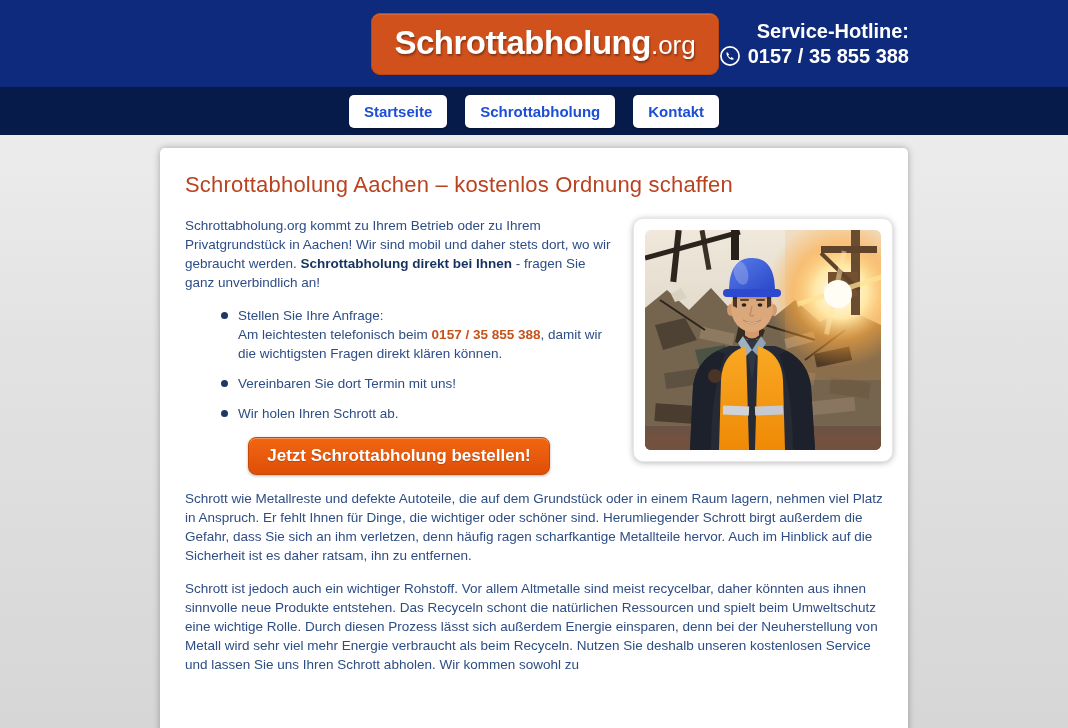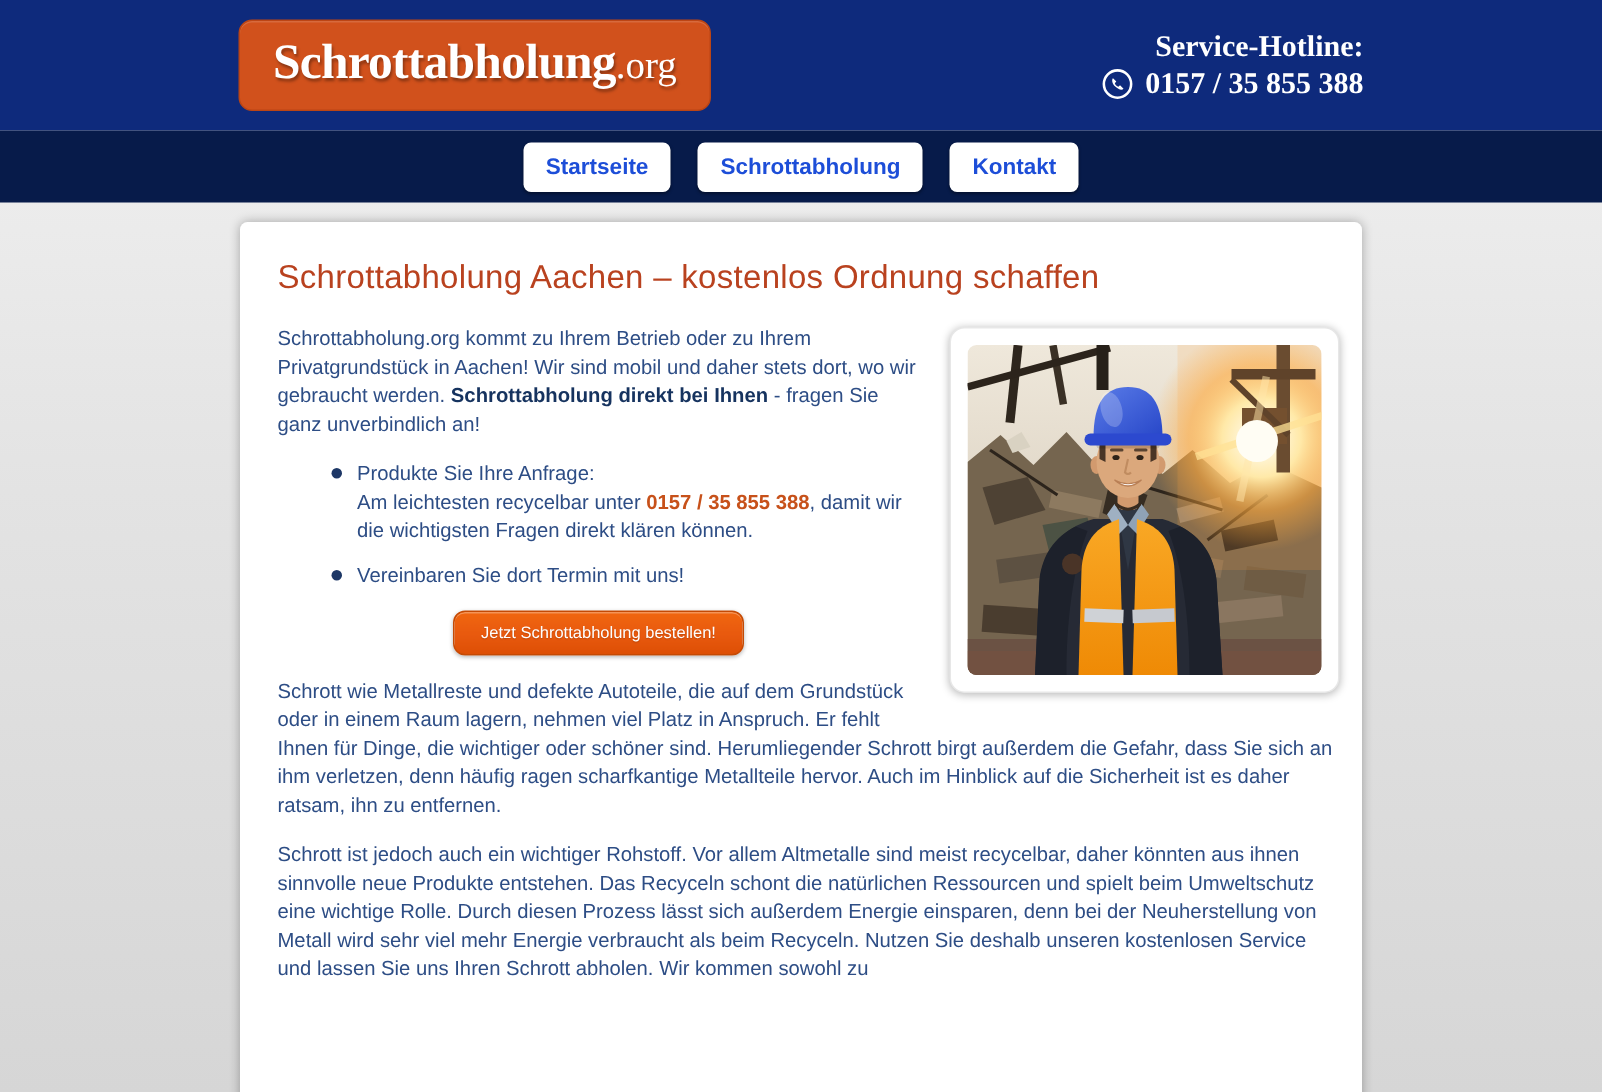--- a/index.html
+++ b/index.html
@@ -9,21 +9,21 @@
   }
   *{box-sizing:border-box;}
   html,body{margin:0;padding:0;}
   body{
     width:1068px;height:728px;overflow:hidden;
     font-family:"Liberation Sans","DejaVu Sans",sans-serif;
     background:linear-gradient(180deg,#f2f2f2 0%,#e3e3e3 45%,#d6d6d6 100%);
   }
   
   .site-header{height:87px;background:var(--header-blue);}
-  .header-inner{width:750px;margin:0 auto;height:100%;display:flex;align-items:center;justify-content:space-between;font-family:Liberation Serif, serif;}
+  .header-inner{width:750px;margin:0 auto;height:100%;display:flex;align-items:center;justify-content:flex-end;}
   .logo{
     background:var(--brand-orange);border:1px solid #bc4514;border-radius:9px;
     padding:10px 22px 12px;text-decoration:none;display:inline-block;
     box-shadow:inset 0 1px 0 rgba(255,255,255,.15);
   }
   .logo-brand{color:#fff;font-weight:bold;font-size:33px;letter-spacing:-.5px;text-shadow:1px 2px 2px rgba(0,0,0,.35);}
   .logo-tld{color:#fff;font-weight:normal;font-size:26px;text-shadow:1px 2px 2px rgba(0,0,0,.35);}
   .hotline{text-align:right;color:#fff;}
   .hotline-label{font-size:20px;font-weight:600;margin-bottom:2px;}
   .hotline-number-row{display:flex;align-items:center;justify-content:flex-end;gap:7px;font-size:20px;font-weight:bold;}
@@ -44,21 +44,21 @@
   .body-text{font-size:13.5px;line-height:19px;color:var(--body-text);margin:0 0 14px;}
   .seg-b{font-weight:bold;color:var(--bold-text);text-align:right;}
   .seg-orange{font-weight:bold;color:var(--link-orange);}
   .steps-list{list-style:none;margin:12px 0 14px;padding:0 0 0 36px;}
   .steps-list li{position:relative;padding-left:17px;margin-bottom:11px;font-size:13.5px;line-height:19px;color:var(--body-text);}
   .steps-list li::before{content:"";position:absolute;left:0;top:6px;width:7px;height:7px;border-radius:50%;background:#1d3766;}
   .cta-row{text-align:center;margin:14px 0 14px;}
   .cta-button{
     background:linear-gradient(180deg,#f0660f 0%,var(--cta-orange) 55%,#dd4f05 100%);
     border:1px solid #c44a05;border-radius:8px;color:#fff;cursor:pointer;
-    font-family:inherit;font-size:11px;font-weight:normal;padding:8px 18px;
+    font-family:inherit;font-size:17px;font-weight:bold;padding:8px 18px;
     box-shadow:0 1px 3px rgba(0,0,0,.3),inset 0 1px 0 rgba(255,255,255,.3);
     text-shadow:0 1px 1px rgba(0,0,0,.2);
   }
   
   .hero-frame{
     float:right;margin:2px 0 10px 20px;background:#fff;padding:11px;
     border:1px solid #e7e7e7;border-radius:10px;box-shadow:0 1px 6px rgba(0,0,0,.28);
   }
   .photo{width:236px;height:220px;border-radius:6px;overflow:hidden;display:block;}
 </style>
@@ -192,22 +192,23 @@
         <rect x="78" y="59" width="58" height="8" rx="4" fill="#2c49cf"></rect>
         <ellipse cx="96" cy="43" rx="7" ry="12" fill="#ffffff" opacity="0.22" transform="rotate(-15 96 43)"></ellipse>
       </g>
     </svg>
   </figure>
 
   <p class="body-text"><span>Schrottabholung.org kommt zu Ihrem Betrieb oder zu Ihrem Privatgrundstück in Aachen! Wir sind mobil und daher stets dort, wo wir gebraucht werden. </span><span class="seg-b">Schrottabholung direkt bei Ihnen</span><span> - fragen Sie ganz unverbindlich an!</span></p>
 
 
   <ul class="steps-list">
-    <li><span>Produkte Sie Ihre Anfrage:</span><br><span>Am leichtesten recycelbar unter </span><span class="seg-b seg-orange">0157 / 35 855 388</span><span>, damit wir die wichtigsten Fragen direkt klären können.</span></li>
+    <li><span>Stellen Sie Ihre Anfrage:</span><br><span>Am leichtesten telefonisch beim </span><span class="seg-b seg-orange">0157 / 35 855 388</span><span>, damit wir die wichtigsten Fragen direkt klären können.</span></li>
     <li><span>Vereinbaren Sie dort Termin mit uns!</span></li>
+    <li><span>Wir holen Ihren Schrott ab.</span></li>
   </ul>
 
 
   <div class="cta-row">
     <button class="cta-button">Jetzt Schrottabholung bestellen!</button>
   </div>
 
   <p class="body-text"><span>Schrott wie Metallreste und defekte Autoteile, die auf dem Grundstück oder in einem Raum lagern, nehmen viel Platz in Anspruch. Er fehlt Ihnen für Dinge, die wichtiger oder schöner sind. Herumliegender Schrott birgt außerdem die Gefahr, dass Sie sich an ihm verletzen, denn häufig ragen scharfkantige Metallteile hervor. Auch im Hinblick auf die Sicherheit ist es daher ratsam, ihn zu entfernen.</span></p>
 
   <p class="body-text"><span>Schrott ist jedoch auch ein wichtiger Rohstoff. Vor allem Altmetalle sind meist recycelbar, daher könnten aus ihnen sinnvolle neue Produkte entstehen. Das Recyceln schont die natürlichen Ressourcen und spielt beim Umweltschutz eine wichtige Rolle. Durch diesen Prozess lässt sich außerdem Energie einsparen, denn bei der Neuherstellung von Metall wird sehr viel mehr Energie verbraucht als beim Recyceln. Nutzen Sie deshalb unseren kostenlosen Service und lassen Sie uns Ihren Schrott abholen. Wir kommen sowohl zu </span></p>

